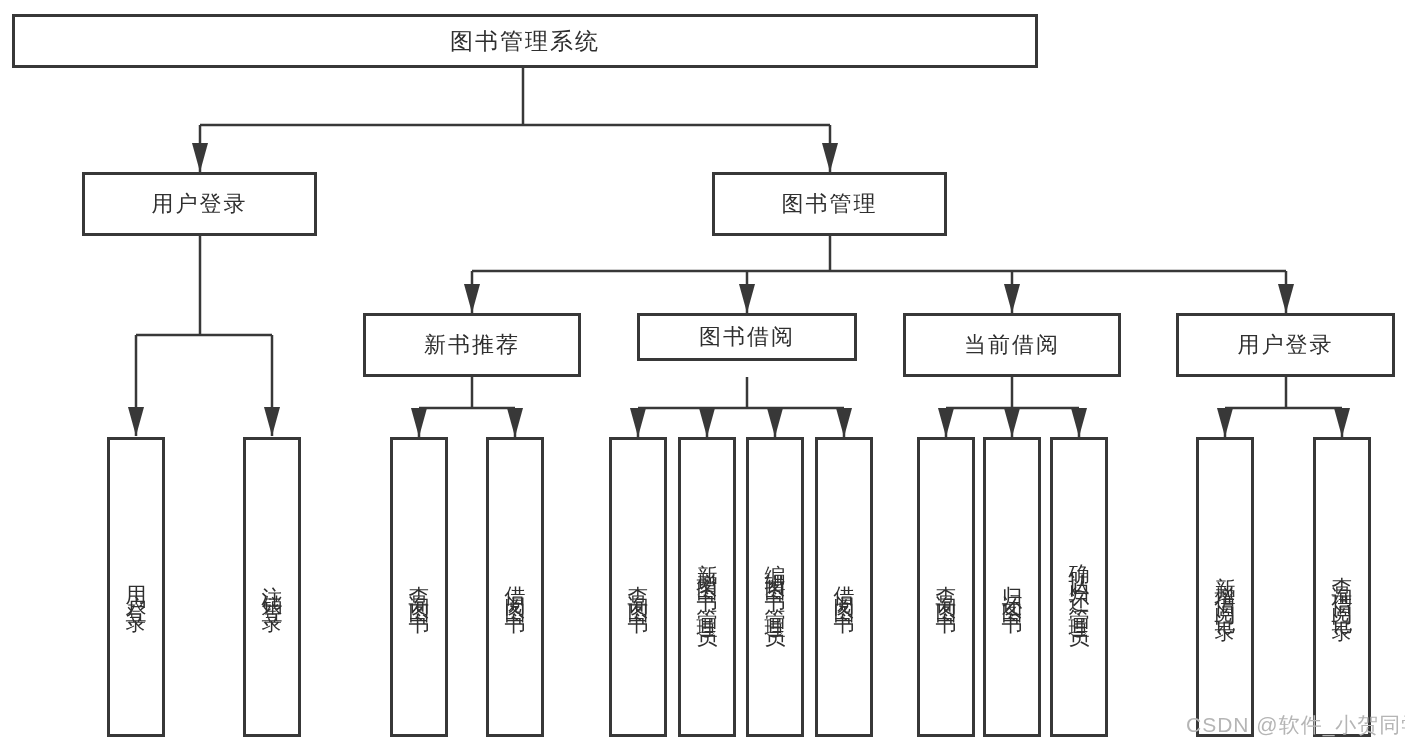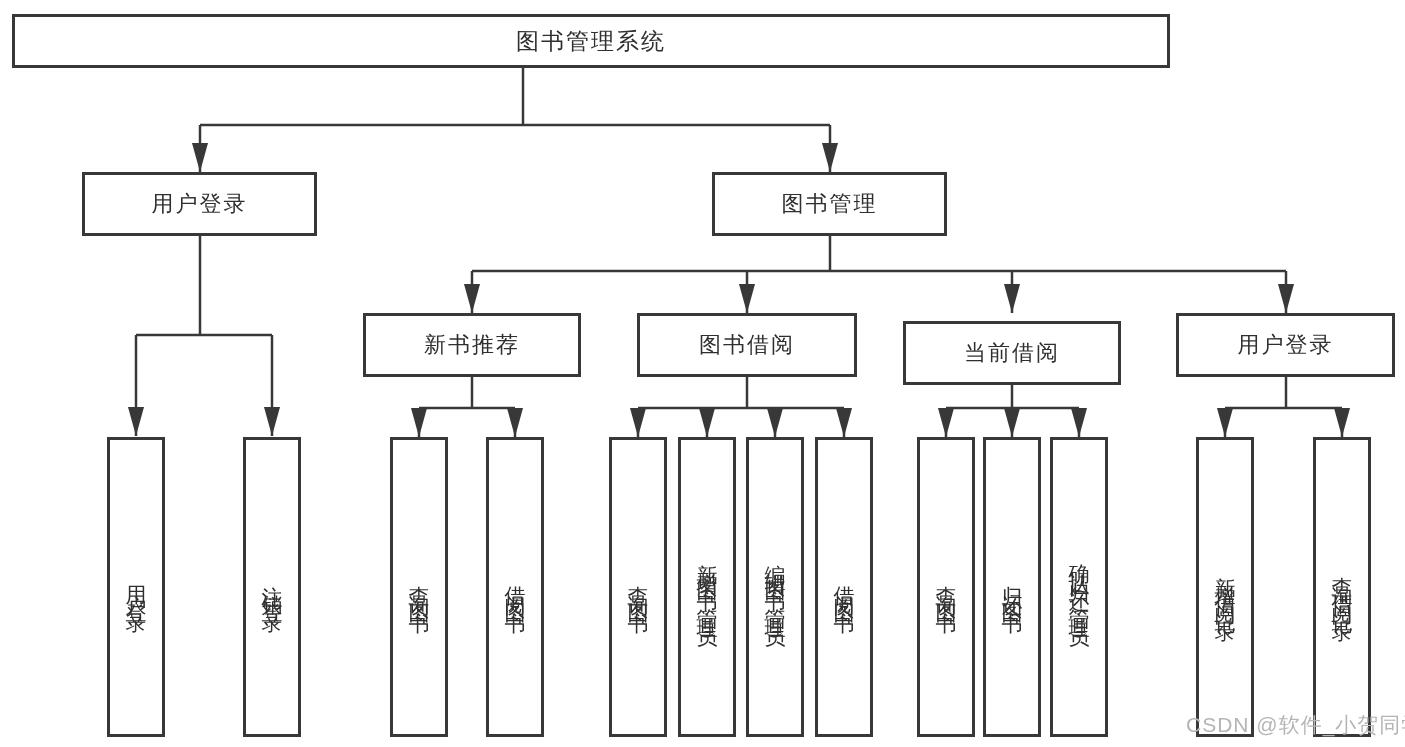--- a/index.html
+++ b/index.html
@@ -96,28 +96,28 @@
       <path d="M1012 408 V437" marker-end="url(#arrow)"></path>
       <path d="M1079 408 V437" marker-end="url(#arrow)"></path>
 
       <path d="M1286 377 V408"></path>
       <path d="M1225 408 H1342"></path>
       <path d="M1225 408 V437" marker-end="url(#arrow)"></path>
       <path d="M1342 408 V437" marker-end="url(#arrow)"></path>
     </g>
   </svg>
 
-  <div class="node hbox root" style="left:12px;top:14px;width:1158px;height:54px;">图书管理系统</div>
+  <div class="node hbox root" style="left:12px;top:14px;width:1026px;height:54px;">图书管理系统</div>
 
   <div class="node hbox" style="left:82px;top:172px;width:235px;height:64px;">用户登录</div>
   <div class="node hbox" style="left:712px;top:172px;width:235px;height:64px;">图书管理</div>
 
   <div class="node hbox" style="left:363px;top:313px;width:218px;height:64px;">新书推荐</div>
-  <div class="node hbox" style="left:637px;top:313px;width:220px;height:64px;">图书借阅</div>
-  <div class="node hbox" style="left:903px;top:313px;width:218px;height:64px;margin-top:8px;">当前借阅</div>
+  <div class="node hbox" style="left:637px;top:313px;width:220px;height:48px;">图书借阅</div>
+  <div class="node hbox" style="left:903px;top:313px;width:218px;height:64px;">当前借阅</div>
   <div class="node hbox" style="left:1176px;top:313px;width:219px;height:64px;">用户登录</div>
 
   <div class="node vbox" style="left:107px;">用户登录</div>
   <div class="node vbox" style="left:243px;">注销登录</div>
 
   <div class="node vbox" style="left:390px;">查询图书</div>
   <div class="node vbox" style="left:486px;">借阅图书</div>
 
   <div class="node vbox" style="left:609px;">查询图书</div>
   <div class="node vbox" style="left:678px;">新增图书（管理员）</div>

